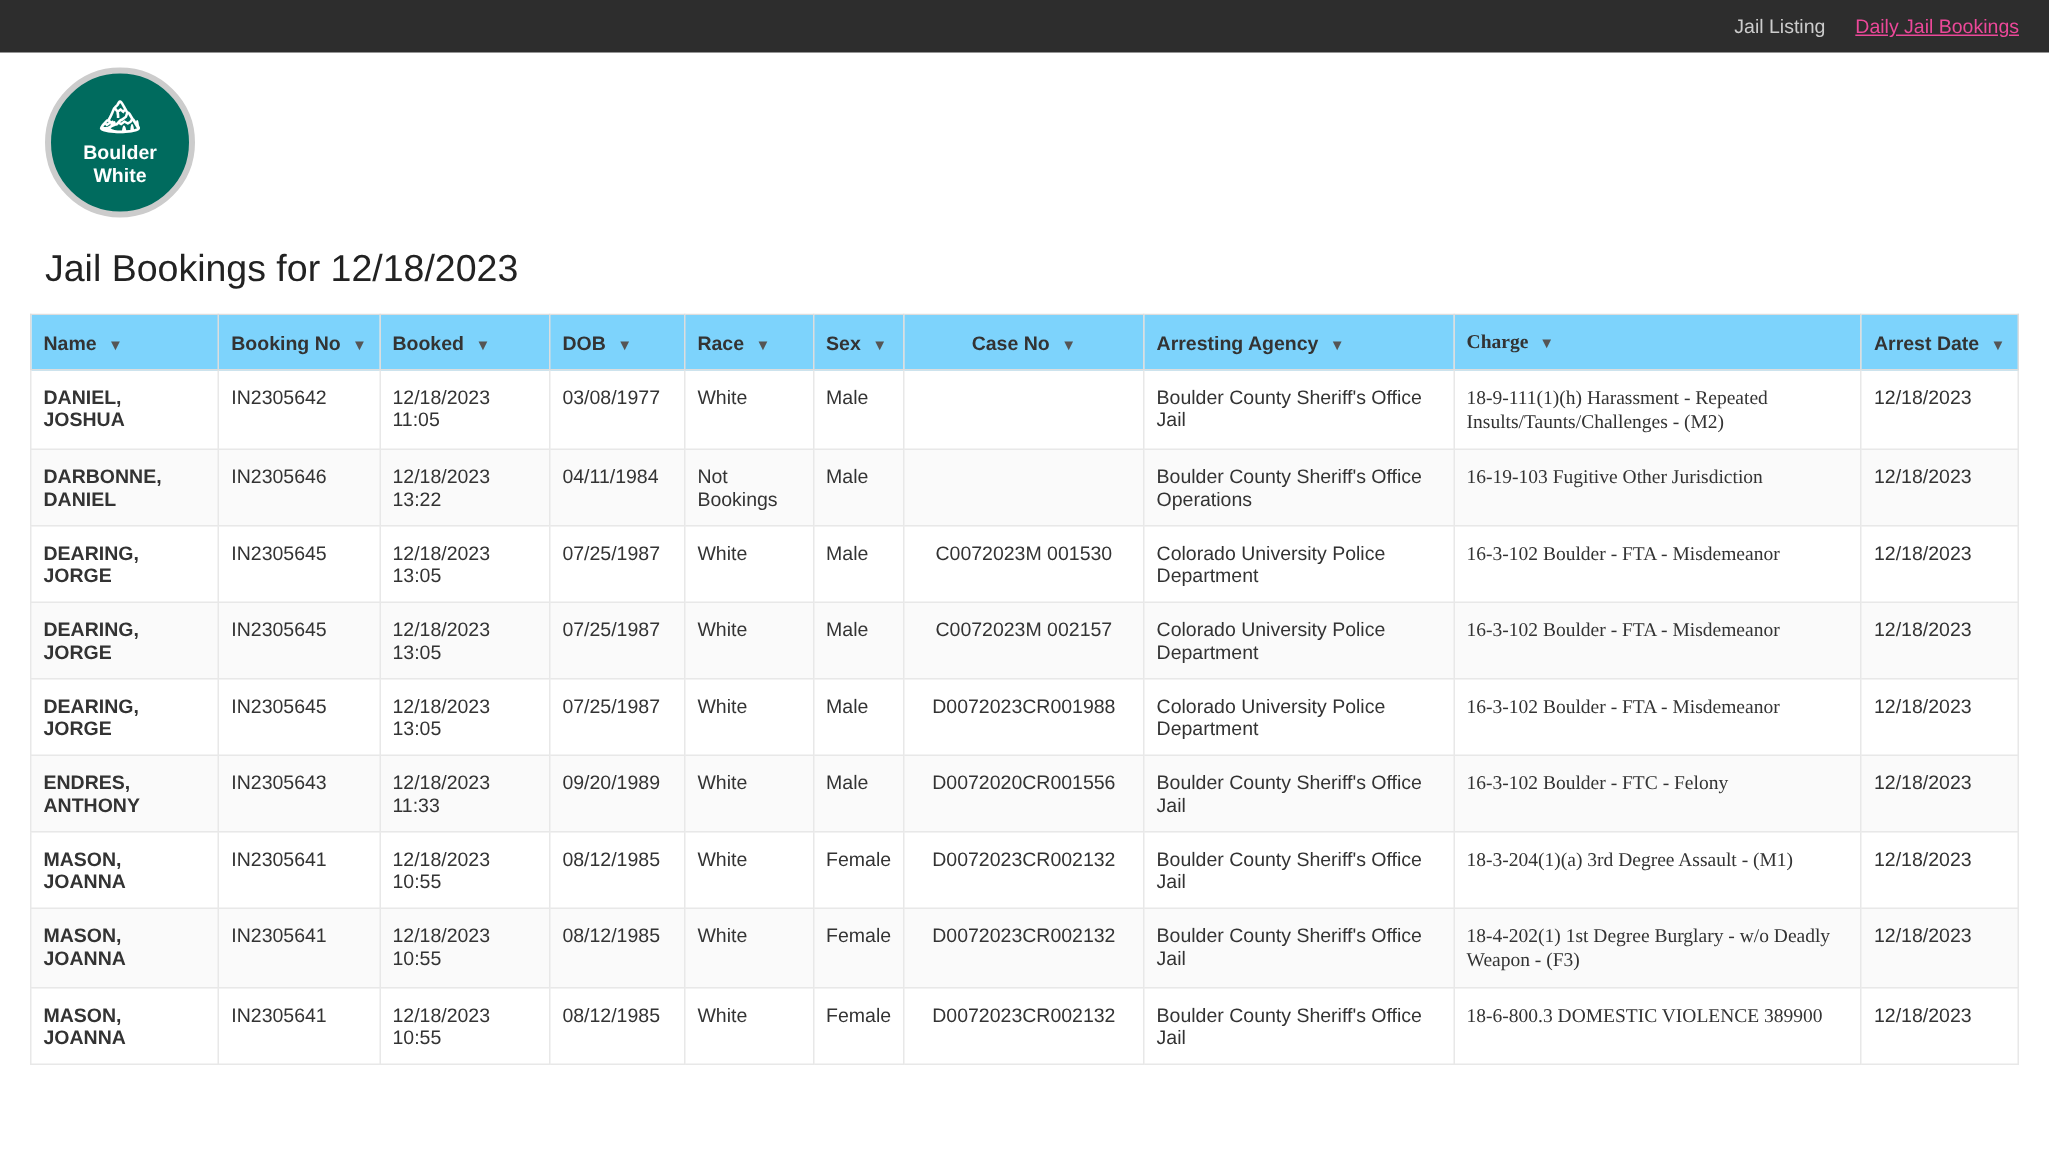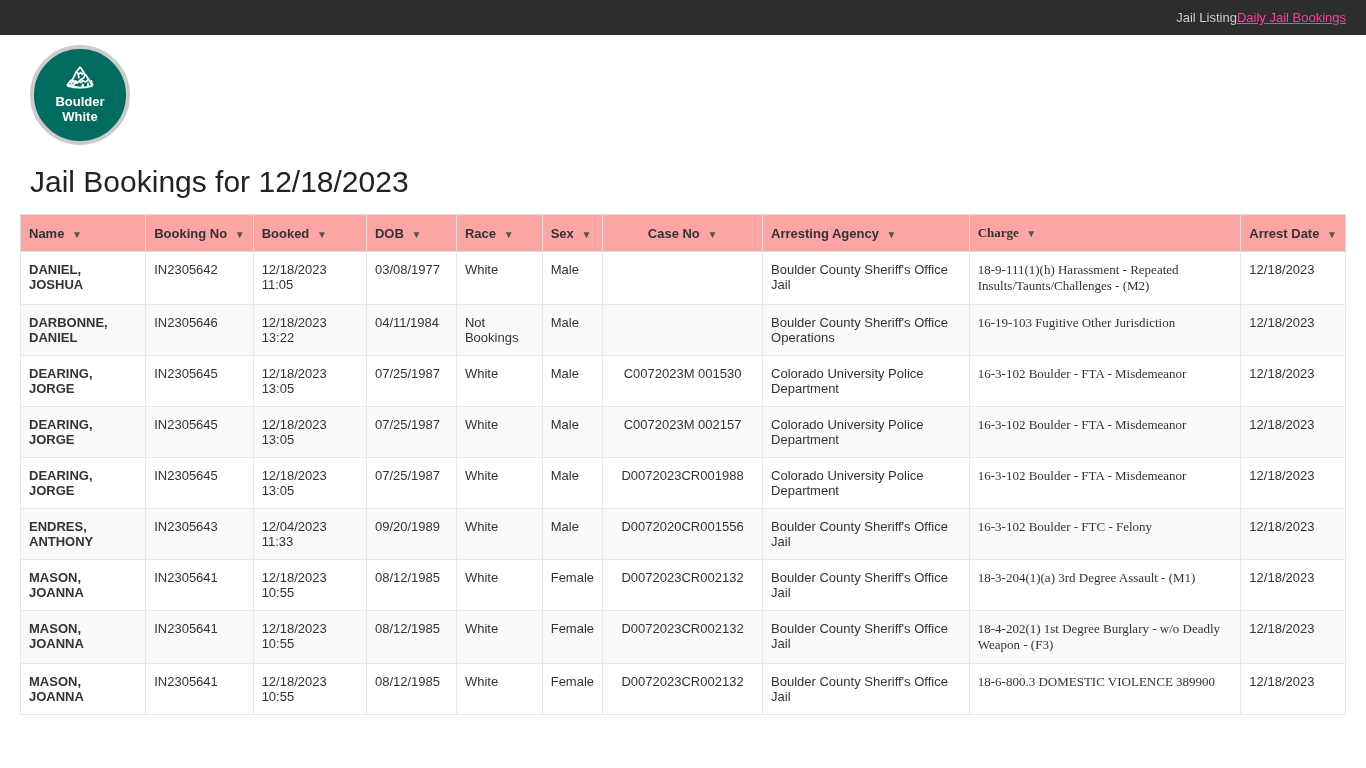--- a/index.html
+++ b/index.html
@@ -5,20 +5,21 @@
     * { box-sizing: border-box; margin: 0; padding: 0; }
     body { font-family: Arial, sans-serif; background: #fff; color: #333; font-size: 14px; }
 
     
     .top-nav {
       background: #2d2d2d;
       display: flex;
       justify-content: flex-end;
       align-items: center;
       padding: 10px 20px;
+      gap: 20px;
     }
     .top-nav a {
       color: #ccc;
       text-decoration: none;
       font-size: 13px;
       cursor: pointer;
     }
     .top-nav a.active { color: #ec4899; text-decoration: underline; }
 
     
@@ -45,40 +46,40 @@
       position: relative;
       flex-shrink: 0;
     }
     .logo-mountain {
       font-size: 22px;
       margin-bottom: 2px;
     }
 
     
     .page-title {
-      font-size: 30px;
+      font-size: 25px;
       font-weight: normal;
       padding: 20px 30px 15px 30px;
       color: #222;
     }
 
     
     .table-container {
       padding: 0 20px 30px 20px;
       overflow-x: auto;
     }
 
     table {
       width: 100%;
       border-collapse: collapse;
       font-size: 13px;
     }
 
     thead tr {
-      background: #fca5a5;
+      background: #7dd3fc;
       border: 1px solid #ccc;
     }
 
     thead th {
       padding: 10px 8px;
       text-align: left;
       font-weight: bold;
       border: 1px solid #ddd;
       white-space: nowrap;
       cursor: pointer;
@@ -226,21 +227,21 @@
           <td class="col-race">White</td>
           <td class="col-sex">Male</td>
           <td class="col-caseno">D0072023CR001988</td>
           <td class="col-agency">Colorado University Police Department</td>
           <td class="col-charge">16-3-102 Boulder - FTA - Misdemeanor</td>
           <td class="col-arrestdate">12/18/2023</td>
         </tr>
         <tr>
           <td class="col-name">ENDRES, ANTHONY</td>
           <td class="col-booking">IN2305643</td>
-          <td class="col-booked">12/04/2023 11:33</td>
+          <td class="col-booked">12/18/2023 11:33</td>
           <td class="col-dob">09/20/1989</td>
           <td class="col-race">White</td>
           <td class="col-sex">Male</td>
           <td class="col-caseno">D0072020CR001556</td>
           <td class="col-agency">Boulder County Sheriff's Office Jail</td>
           <td class="col-charge">16-3-102 Boulder - FTC - Felony</td>
           <td class="col-arrestdate">12/18/2023</td>
         </tr>
         <tr>
           <td class="col-name">MASON, JOANNA</td>

